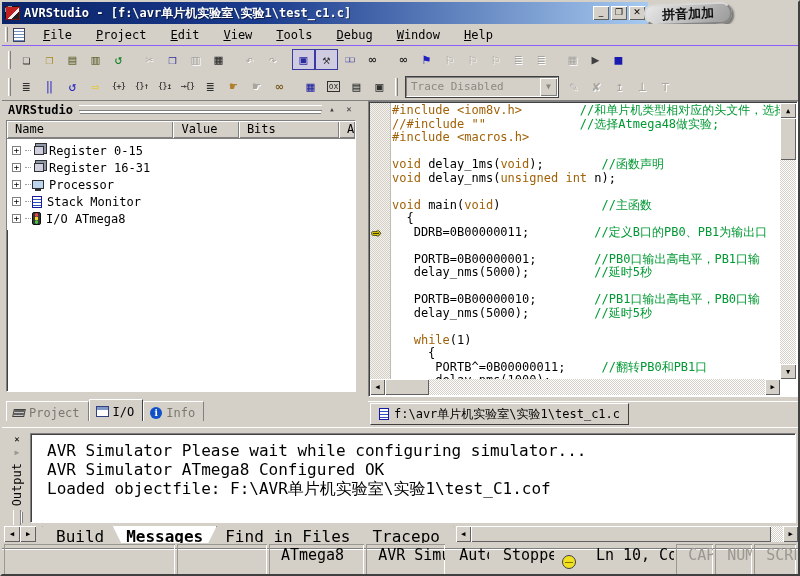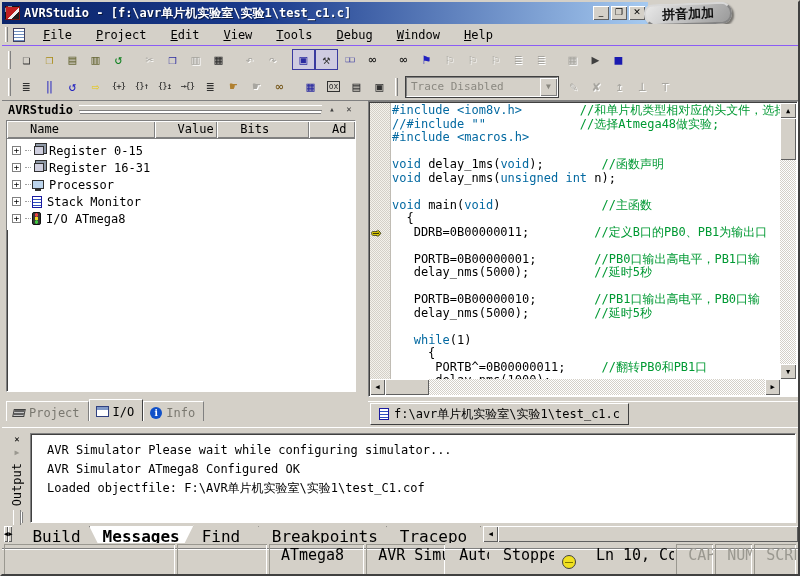--- a/index.html
+++ b/index.html
@@ -55,21 +55,21 @@
   
   #workspace { position:absolute; left:2px; top:0; width:356px; height:326px; }
   .ws-titlebar { height:17px; display:flex; align-items:center; padding:0 4px; }
   .ws-title { font-weight:bold; font-size:12px; margin-right:6px; }
   .ws-grip { flex:1; height:6px; border-top:1px solid #fff; border-bottom:1px solid #808080;
     box-shadow:0 3px 0 -1px #fff, 0 4px 0 -1px #808080; margin-top:-3px; }
   .ws-btn { width:14px; height:13px; margin-left:3px; text-align:center; font-size:9px; line-height:13px; color:#404040; }
   .ws-box { position:absolute; left:2px; top:19px; width:350px; height:272px; background:#fff;
     border:1px solid; border-color:#808080 #fff #fff #808080; box-shadow: inset 1px 1px 0 #404040; overflow:hidden; }
   .ws-header { display:flex; height:18px; background:#d4d0c8; border-bottom:1px solid #808080; }
-  .ws-col { box-shadow: inset 1px 1px 0 #fff, inset -1px -1px 0 #808080; padding:1px 23px; font-size:12px;
+  .ws-col { box-shadow: inset 1px 1px 0 #fff, inset -1px -1px 0 #808080; padding:1px 8px; font-size:12px;
     white-space:nowrap; overflow:hidden; }
   .ws-tree { background:#fff; padding:3px 2px; }
   .tree-row { display:flex; align-items:center; height:17px; white-space:nowrap; }
   .expander { width:9px; height:9px; border:1px solid #808080; background:#fff; margin:0 4px 0 3px;
     font-size:9px; line-height:7px; text-align:center; color:#000; flex:none; }
   .dots { width:6px; border-bottom:1px dotted #a0a0a0; height:1px; margin-right:1px; }
   .ti { flex:none; margin-right:5px; display:inline-block; }
   .ti-reg { width:10px; height:9px; background:#d0d0e0; border:1px solid #303030; box-shadow:2px -2px 0 #909aa8, 2px -2px 0 1px #303030; margin-left:2px; }
   .ti-proc { width:12px; height:9px; background:#bcd4ec; border:1px solid #303030; position:relative; }
   .ti-proc::after { content:""; position:absolute; left:2px; bottom:-3px; width:6px; height:2px; background:#303030; }
@@ -97,21 +97,21 @@
   .ed-box { position:absolute; left:0; top:0; width:430px; height:296px; background:#fff;
     border:1px solid; border-color:#808080 #fff #fff #808080; box-shadow:inset 1px 1px 0 #404040; }
   .ed-gutter { position:absolute; left:1px; top:1px; bottom:17px; width:21px;
     background:#e4e2dc;
     background-image:conic-gradient(#d4d0c8 25%, #f4f2ec 0 50%, #d4d0c8 0 75%, #f4f2ec 0);
     background-size:2px 2px; border-right:1px solid #c0bcb4; }
   #exec-arrow { position:absolute; left:2px; font-size:14px; font-weight:bold; color:#ffe800; line-height:13px;
     text-shadow:-1px 0 0 #303000, 1px 0 0 #303000, 0 -1px 0 #303000, 0 1px 0 #303000; }
   .ed-surface { position:absolute; left:23px; top:2px; right:17px; bottom:17px; overflow:hidden; background:#fff; }
   .code-line { white-space:pre; font-size:12px; line-height:13.5px; min-height:13.5px; }
-  .seg-k { color:#0369a1; }
+  .seg-k { color:#a16207; }
   .seg-p { color:#000000; }
   .seg-c { color:#009933; }
   
   .sb-btn { background:#d4d0c8; box-shadow: inset 1px 1px 0 #fff, inset -1px -1px 0 #606060;
     font-size:7px; color:#000; display:flex; align-items:center; justify-content:center; }
   .sb-track { background-image:conic-gradient(#fff 25%, #d4d0c8 0 50%, #fff 0 75%, #d4d0c8 0); background-size:2px 2px; }
   .sb-thumb { background:#d4d0c8; box-shadow: inset 1px 1px 0 #fff, inset -1px -1px 0 #606060; }
   .ed-vsb { position:absolute; right:1px; top:1px; width:16px; bottom:17px; display:flex; flex-direction:column; }
   .ed-vsb .sb-btn { height:15px; flex:none; }
   .ed-vsb .sb-thumb { height:42px; flex:none; }
@@ -131,21 +131,21 @@
   #output { position:absolute; left:0; top:431px; width:796px; height:113px; background:#d4d0c8; }
   .out-strip { position:absolute; left:2px; top:0; width:26px; height:92px; display:flex; flex-direction:column; align-items:center; }
   .out-close { width:14px; height:13px; font-size:9px; line-height:13px; text-align:center; color:#000; }
   .out-arrow { width:14px; height:13px; font-size:8px; line-height:13px; text-align:center; color:#9a9890; }
   .out-label { writing-mode:vertical-rl; transform:rotate(180deg); font-size:12px; color:#000; margin-top:4px; }
   .out-grip { width:8px; flex:1; margin-top:4px; border-left:1px solid #fff; border-right:1px solid #808080;
     box-shadow:3px 0 0 -2px #fff, 4px 0 0 -2px #808080; max-height:26px; }
   .out-box { position:absolute; left:28px; top:0; width:766px; height:90px; background:#fff;
     border:1px solid; border-color:#808080 #fff #fff #808080; box-shadow:inset 1px 1px 0 #404040;
     padding:7px 4px 0 16px; overflow:hidden; }
-  .out-line { font-size:12px; line-height:19px; white-space:nowrap; }
+  .out-line { font-size:16px; line-height:19px; white-space:nowrap; }
   .out-tabstrip { position:absolute; left:2px; top:92px; width:794px; height:21px; display:flex; align-items:flex-start; }
   .tab-scroll { width:16px; height:16px; margin-top:1px; }
   .out-tab { height:18px; padding:1px 14px 0 14px; font-size:16px; color:#000; background:#d4d0c8; position:relative;
     clip-path:polygon(9px 0, calc(100% - 9px) 0, 100% 100%, 0 100%);
     clip-path:polygon(0 0, 100% 0, calc(100% - 9px) 100%, 9px 100%);
     border-top:1px solid #d4d0c8; margin-right:-6px; }
   .out-tab .slant { position:absolute; inset:0; border-left:1px solid #404040; border-right:1px solid #404040;
     transform:none; pointer-events:none; }
   .out-tab.sel { background:#ffffff; font-weight:bold; z-index:3; }
   .out-hsb { flex:1; height:16px; margin-top:1px; display:flex; margin-left:8px; }
@@ -477,21 +477,20 @@
     <div class="out-line">AVR Simulator ATmega8 Configured OK</div>
     <div class="out-line">Loaded objectfile: F:\AVR单片机实验室\实验1\test_C1.cof</div>
   </div>
   <div class="out-tabstrip">
     <div class="sb-btn tab-scroll">◀</div>
     <div class="sb-btn tab-scroll">▶</div>
     <div id="out-tabs" style="display:flex; margin-left:6px;">
         <div class="out-tab">Build<span class="slant"></span></div>
         <div class="out-tab sel">Messages<span class="slant"></span></div>
         <div class="out-tab">Find in Files<span class="slant"></span></div>
-        <div class="out-tab">Breakpoints<span class="slant"></span></div>
         <div class="out-tab">Tracepo<span class="slant"></span></div>
       </div>
     <div class="out-hsb">
       <div class="sb-btn">◀</div>
       <div class="sb-thumb"></div>
       <div class="sb-track"></div>
       <div class="sb-btn">▶</div>
     </div>
   </div>
 </div>

